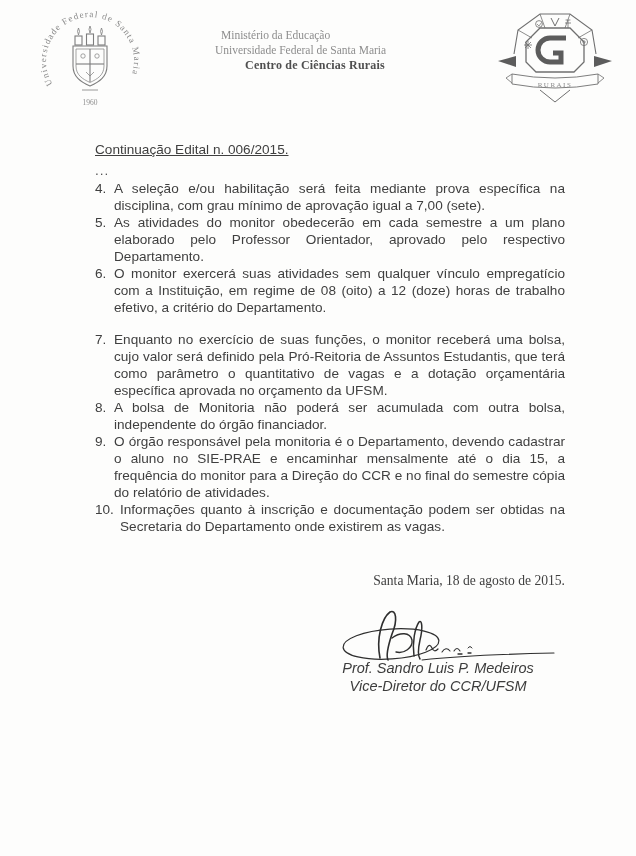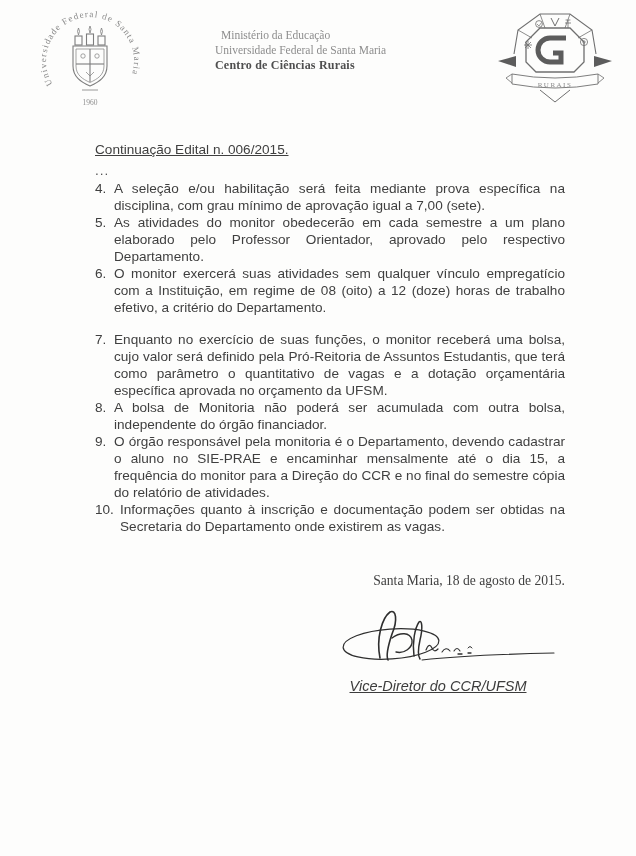--- a/index.html
+++ b/index.html
@@ -15,21 +15,21 @@
   .header{position:absolute;top:0;left:0;right:0;height:120px;}
   .seal-left{position:absolute;left:24px;top:6px;width:132px;height:106px;}
   .emblem-right{position:absolute;left:492px;top:2px;width:126px;height:108px;}
   .org-block{
     position:absolute;left:215px;top:28px;width:200px;
     font-family:"Liberation Serif", serif;
     color:#8d8d8d;font-size:11.5px;line-height:15px;
   }
   .org-line1{padding-left:6px;}
   .org-line3{
-    text-align:left;font-weight:bold;color:#4f4f4f;
+    text-align:center;font-weight:bold;color:#4f4f4f;
     font-size:12px;letter-spacing:.2px;
   }
   
   .content{
     position:absolute;left:95px;top:141px;width:470px;
     font-size:13.6px;line-height:17px;
   }
   .doc-title{margin:0 0 4px 0;text-decoration:underline;}
   .ellipsis-line{margin:0 0 1px 0;letter-spacing:1px;color:#555;}
   ol.items{list-style:none;margin:0;padding:0;}
@@ -48,21 +48,21 @@
     font-family:Liberation Serif, serif;
   }
   
   .sig-block{position:absolute;left:300px;top:608px;width:280px;height:110px;}
   .sig-scribble{position:absolute;left:18px;top:0;width:250px;height:62px;}
   .sig-name,.sig-role{
     position:absolute;left:0;right:4px;text-align:center;
     font-style:italic;font-size:14.5px;color:#3c3c3c;white-space:nowrap;
   }
   .sig-name{top:52px;}
-  .sig-role{top:70px;text-decoration:underline;}
+  .sig-role{top:70px;}
   
   .footer{
     position:absolute;left:0;right:0;top:834px;
     display:flex;justify-content:center;gap:38px;
     font-family:"Liberation Serif", serif;
     font-size:9.5px;color:#b5b5b5;letter-spacing:.3px;
   }
 </style>
 </head>
 <body>
@@ -181,17 +181,18 @@
         <path d="M62,50 C58,30 64,10 72,4 C78,1 80,12 74,26 C70,38 68,48 70,52" stroke-width="1.6"></path>
         <path d="M74,30 C82,24 92,24 94,32 C95,40 86,46 78,44" stroke-width="1.4"></path>
         <path d="M96,48 C94,34 97,20 101,14 C104,11 105,20 102,32 C100,41 100,48 102,51" stroke-width="1.5"></path>
         <path d="M108,42 q3,-8 6,-2 q2,5 6,1" stroke-width="1.2"></path>
         <path d="M124,44 q4,-6 8,-1 m4,0 q3,-5 6,0" stroke-width="1.1"></path>
         <path d="M140,46 h4 m6,-1 h3" stroke-width="1.3"></path>
         <path d="M104,52 C140,48 190,46 236,45" stroke-width="1.1"></path>
         <path d="M150,40 q2,-3 4,0" stroke-width="1"></path>
       </g>
     </svg>
+    <div class="sig-name">Prof. Sandro Luis P. Medeiros</div>
     <div class="sig-role">Vice-Diretor do CCR/UFSM</div>
   </div>
 
 
 </div>
 
 </body></html>

